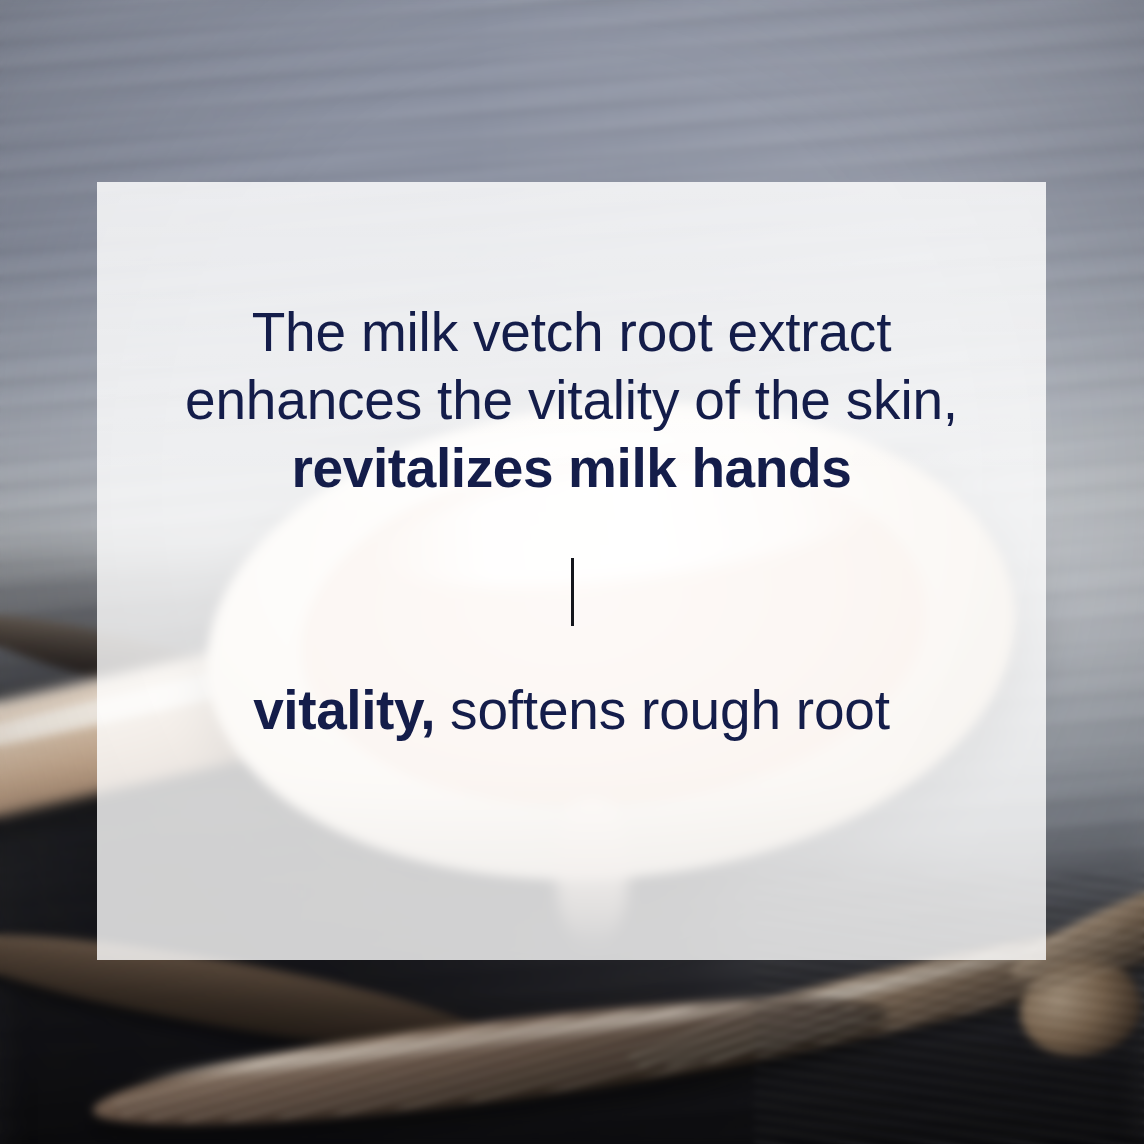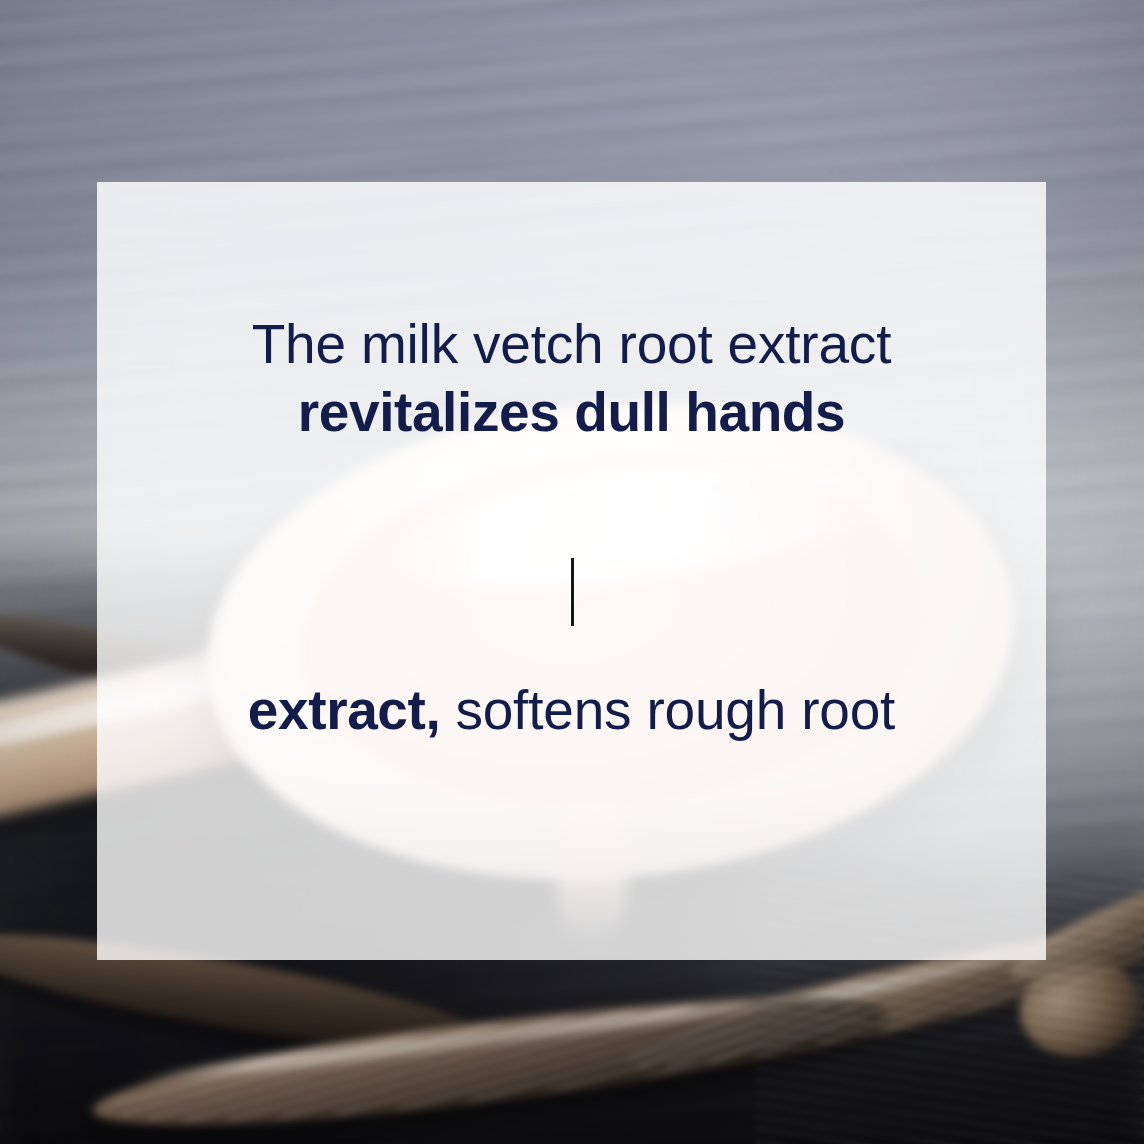--- a/index.html
+++ b/index.html
@@ -390,21 +390,21 @@
     position: absolute;
     left: 0;
     width: 100%;
     text-align: center;
     color: #141d4a;
     font-size: 55px;
     line-height: 68px;
     letter-spacing: -0.2px;
     white-space: nowrap;
   }
-  .block-top { top: 128px; }
+  .block-top { top: 116px; }
   .block-bottom { top: 494px; }
 
   .block .ln { display: block; }
   .w-reg { font-weight: 400; }
   .w-bold { font-weight: 700; letter-spacing: -0.4px; }
 
   .divider {
     position: absolute;
     left: 474px;
     top: 376px;
@@ -454,25 +454,26 @@
 
     <div class="photo-blur"></div>
     <div class="vignette"></div>
   </div>
 
   <div class="panel">
     <div class="panel-top-sheen"></div>
 
     <div class="block block-top">
       <span class="ln w-reg">The milk vetch root extract</span>
-      <span class="ln w-bold">revitalizes dull hands</span>
+      <span class="ln w-reg">enhances the vitality of the skin,</span>
+      <span class="ln w-bold">revitalizes milk hands</span>
     </div>
 
     <div class="divider"></div>
 
     <div class="block block-bottom">
       <span class="ln">
-        <span class="w-bold">extract,</span><span class="w-reg"> softens rough root</span>
+        <span class="w-bold">vitality,</span><span class="w-reg"> softens rough root</span>
       </span>
     </div>
   </div>
 
 </div>
 
 </body></html>

